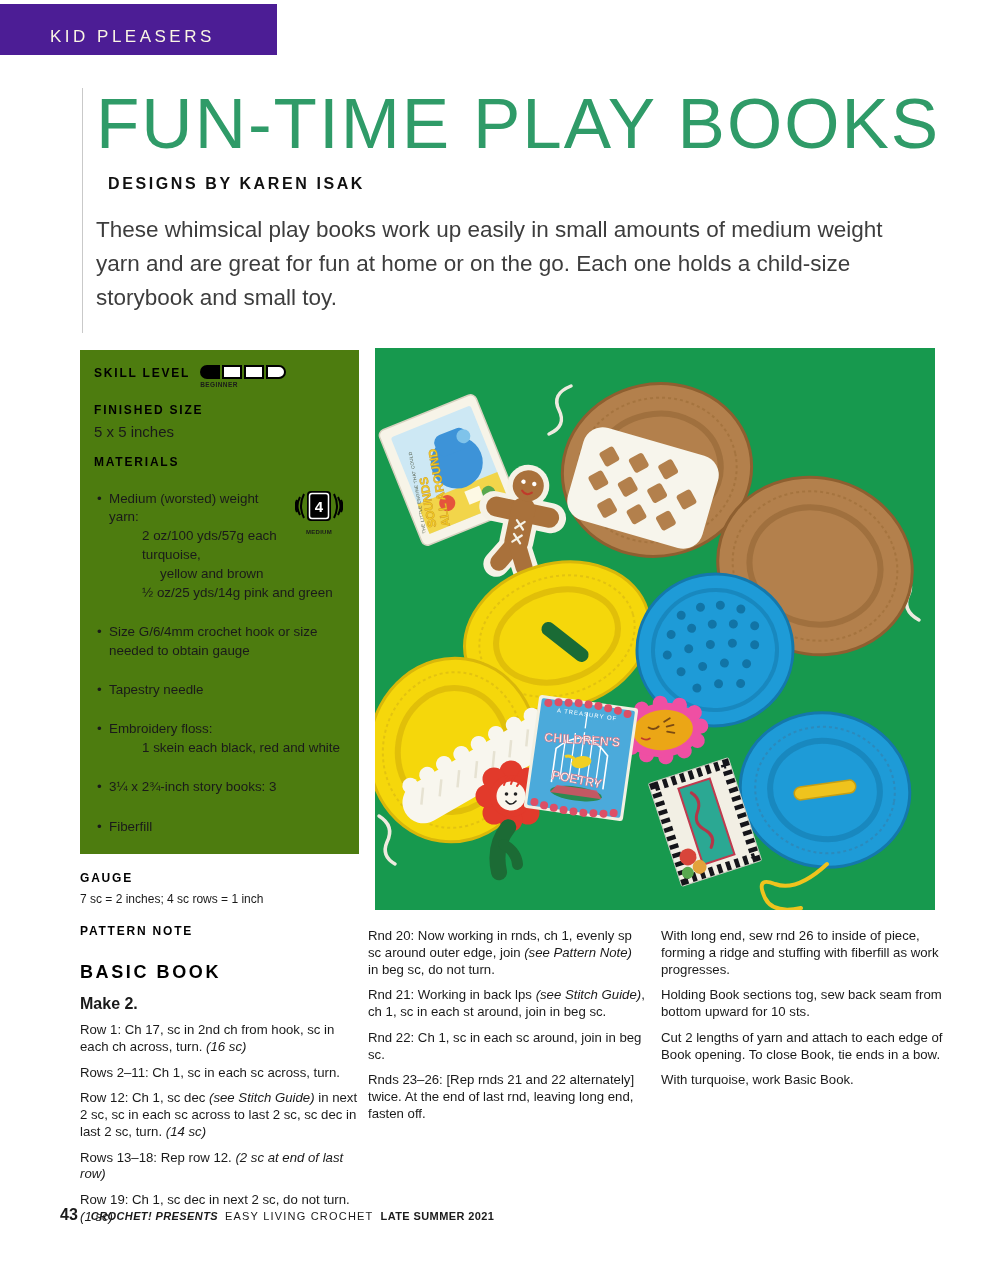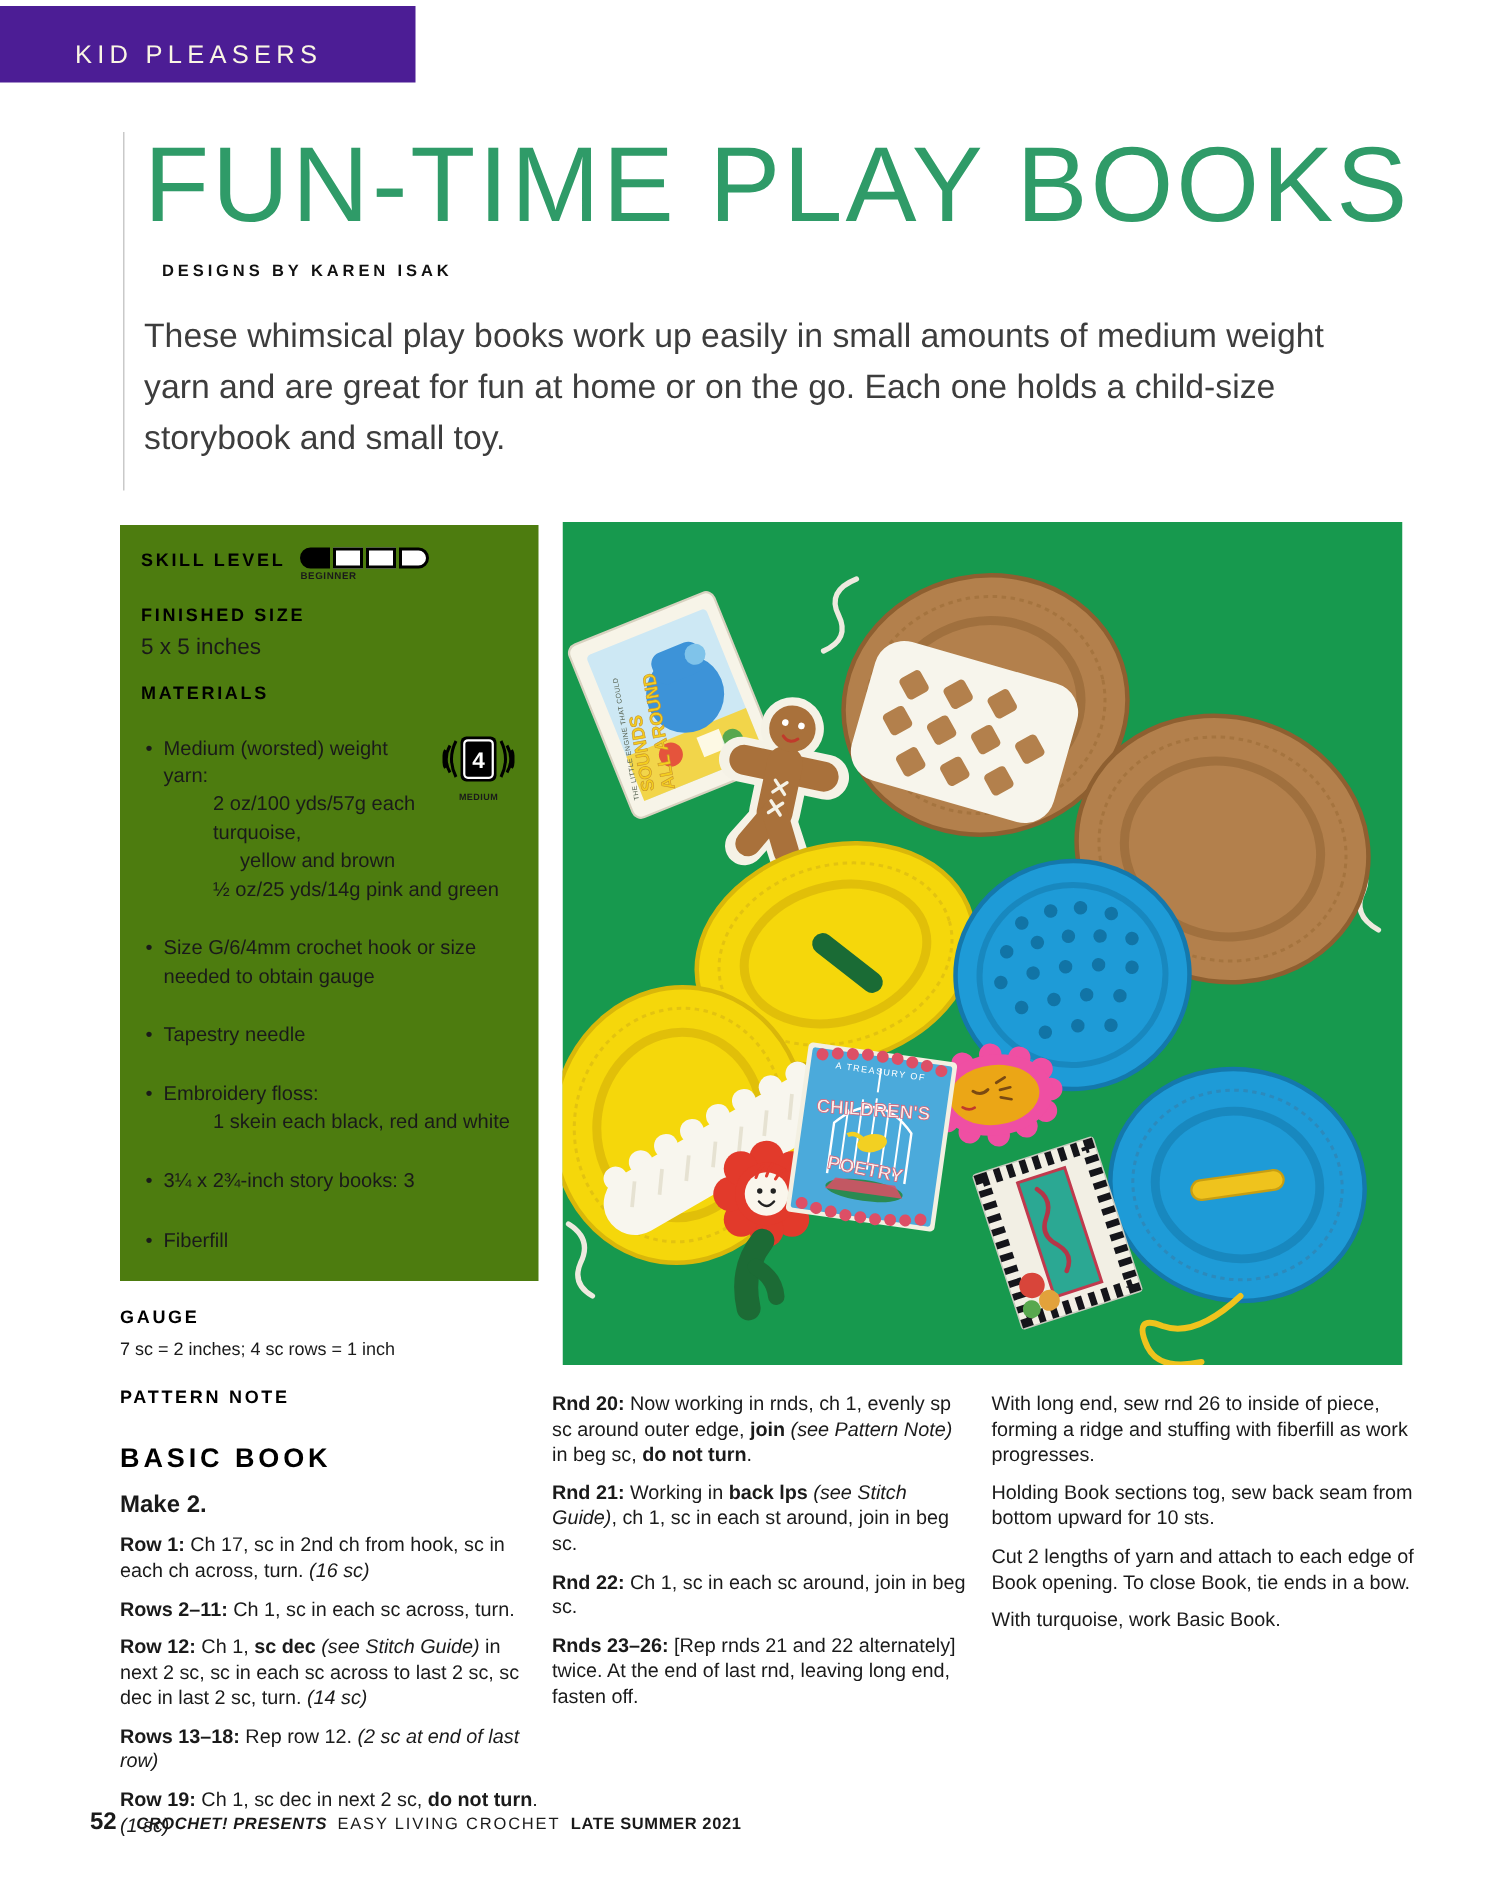--- a/index.html
+++ b/index.html
@@ -3,21 +3,21 @@
 <meta charset="utf-8">
 <style>
   html,body{margin:0;padding:0;background:#fff;}
   body{width:997px;height:1261px;position:relative;font-family:"Liberation Sans",sans-serif;color:#1a1a1a;overflow:hidden;}
 
   .banner{position:absolute;left:0;top:4px;width:277px;height:51px;background:#4c1d95;}
   .banner-label{position:absolute;left:50px;bottom:8px;font-size:17px;letter-spacing:3.5px;color:#FAF6E4;}
 
   .headblock{position:absolute;left:82px;top:88px;width:845px;border-left:1px solid #C9C9C9;padding-left:13px;}
   .title{margin:0;font-size:71px;font-weight:200;line-height:1.02;color:#2F9B68;letter-spacing:2px;white-space:nowrap;}
-  .byline{margin-top:15px;font-size:11px;font-weight:700;letter-spacing:2.6px;color:#111;padding-left:12px;}
+  .byline{margin-top:15px;font-size:16px;font-weight:700;letter-spacing:2.6px;color:#111;padding-left:12px;}
   .intro{margin:20px 0 18px;font-size:22.5px;line-height:1.5;font-weight:300;color:#3D3D3D;width:812px;}
 
   .leftcol{position:absolute;left:80px;top:350px;width:279px;}
   .infobox{background:#4d7c0f;padding:16px 14px 18px;box-sizing:border-box;min-height:392px;}
   .box-h{font-size:12px;font-weight:700;letter-spacing:1.8px;color:#000;margin:15px 0 6px;}
   .box-h.first{margin-top:0;}
   .skill-row{display:flex;align-items:flex-start;}
   .meter-wrap{display:inline-flex;flex-direction:column;margin-left:10px;margin-top:-1px;}
   .meter{display:flex;}
   .seg{width:16px;height:10px;border:2px solid #000;background:#fff;margin-left:2px;}
@@ -31,21 +31,21 @@
   .m-bullet::before{content:"\2022";position:absolute;left:3px;}
   .m-sub1{margin-left:48px;margin-top:1px;}
   .m-sub2{margin-left:66px;margin-top:1px;}
   .yarn-icon{float:right;width:52px;text-align:center;margin:0 0 4px 6px;}
   .yarn-icon .nm{display:block;font-size:6px;font-weight:700;letter-spacing:.3px;margin-top:1px;}
 
   .sec-h{font-size:12px;font-weight:700;letter-spacing:1.8px;margin:17px 0 7px;color:#000;}
   .body-p{font-size:13.2px;line-height:1.27;margin:0 0 9px;}
   .bigsec-h{font-size:18px;font-weight:700;letter-spacing:2.6px;margin:24px 0 12px;color:#000;}
   .make{font-size:16px;font-weight:700;margin:0 0 9px;}
-  .rb{font-weight:700;}
+  .rb{font-weight:400;}
   .ri{font-style:italic;}
 
   .photo{position:absolute;left:375px;top:348px;width:560px;height:562px;}
 
   .midcol{position:absolute;left:368px;top:928px;width:277px;}
   .rightcol{position:absolute;left:661px;top:928px;width:289px;}
   .rightcol .bigsec-h{margin-top:22px;}
 
   .footer{position:absolute;left:60px;top:1206px;display:flex;align-items:baseline;gap:13px;}
   .pageno{font-size:16px;font-weight:700;}
@@ -365,19 +365,19 @@
 </div>
 
 <div class="rightcol">
   <p class="body-p">With long end, sew rnd 26 to inside of piece, forming a ridge and stuffing with fiberfill as work progresses.</p>
   <p class="body-p">Holding Book sections tog, sew back seam from bottom upward for 10 sts.</p>
   <p class="body-p">Cut 2 lengths of yarn and attach to each edge of Book opening. To close Book, tie ends in a bow.</p>
   <p class="body-p">With turquoise, work Basic Book.</p>
 </div>
 
 <div class="footer">
-  <span class="pageno">52</span>
+  <span class="pageno">43</span>
   <span class="f-line">
     <span class="f-brand">CROCHET! PRESENTS</span>
     <span class="f-series">EASY LIVING CROCHET</span>
     <span class="f-issue">LATE SUMMER 2021</span>
   </span>
 </div>
 
 </body></html>

